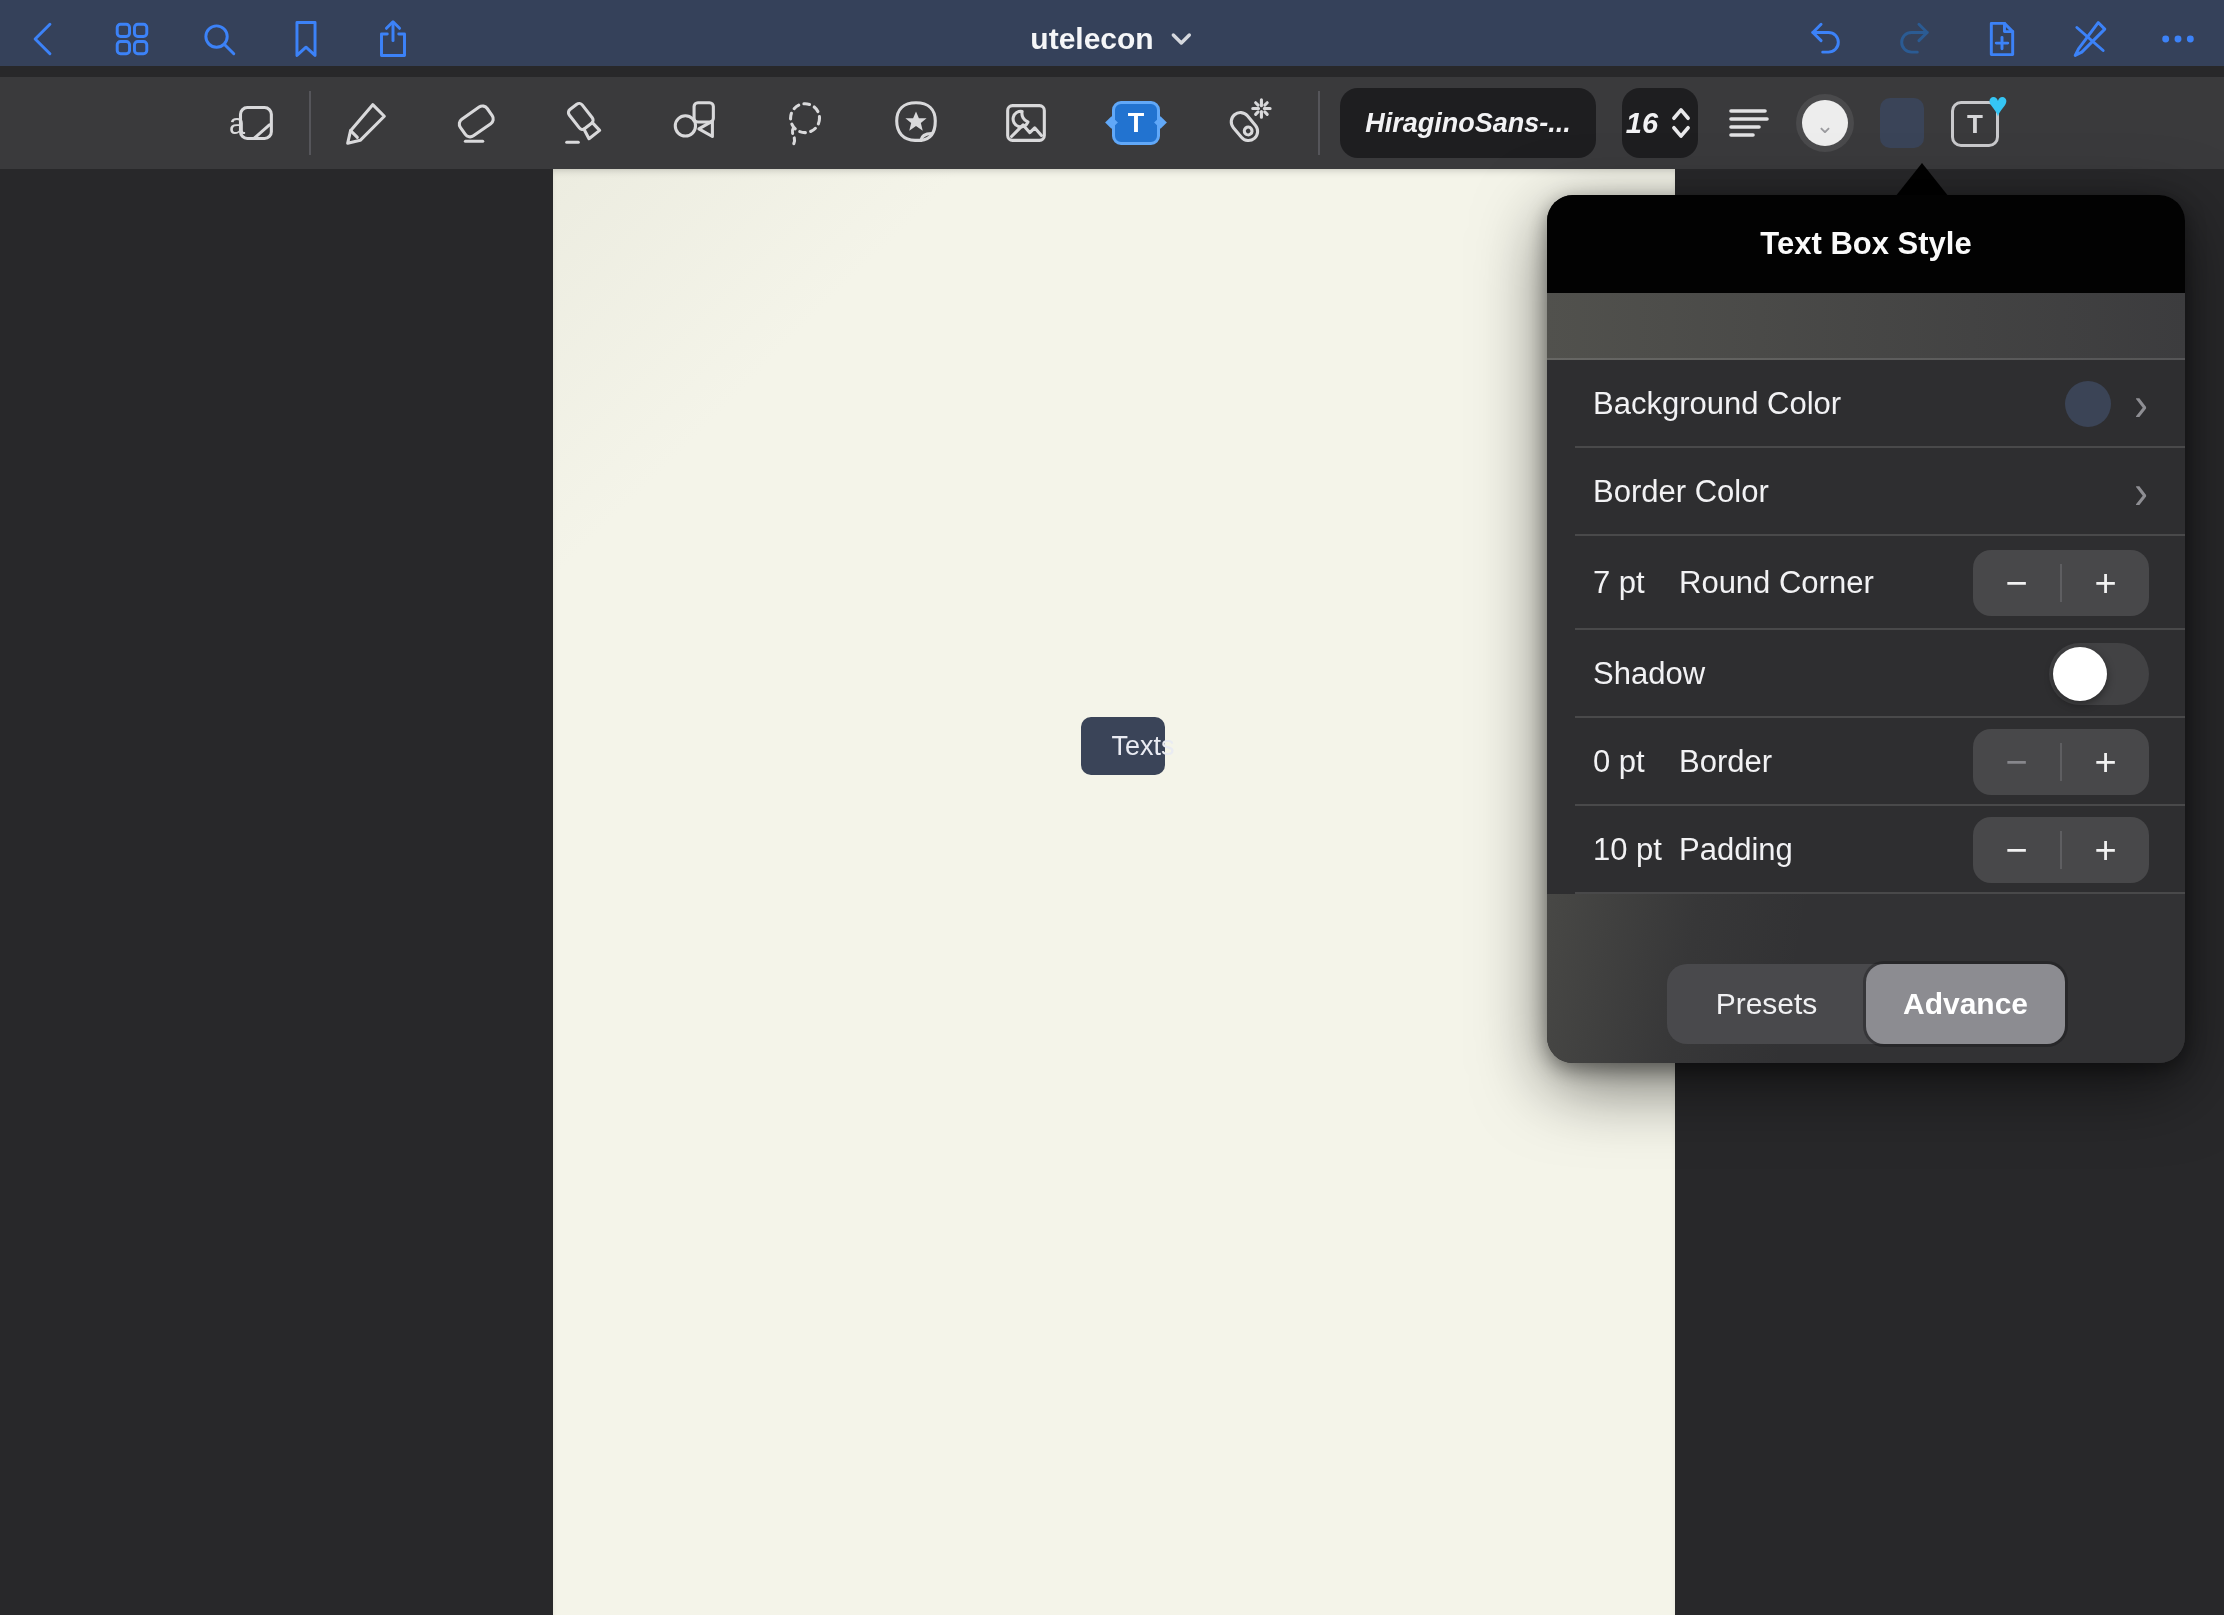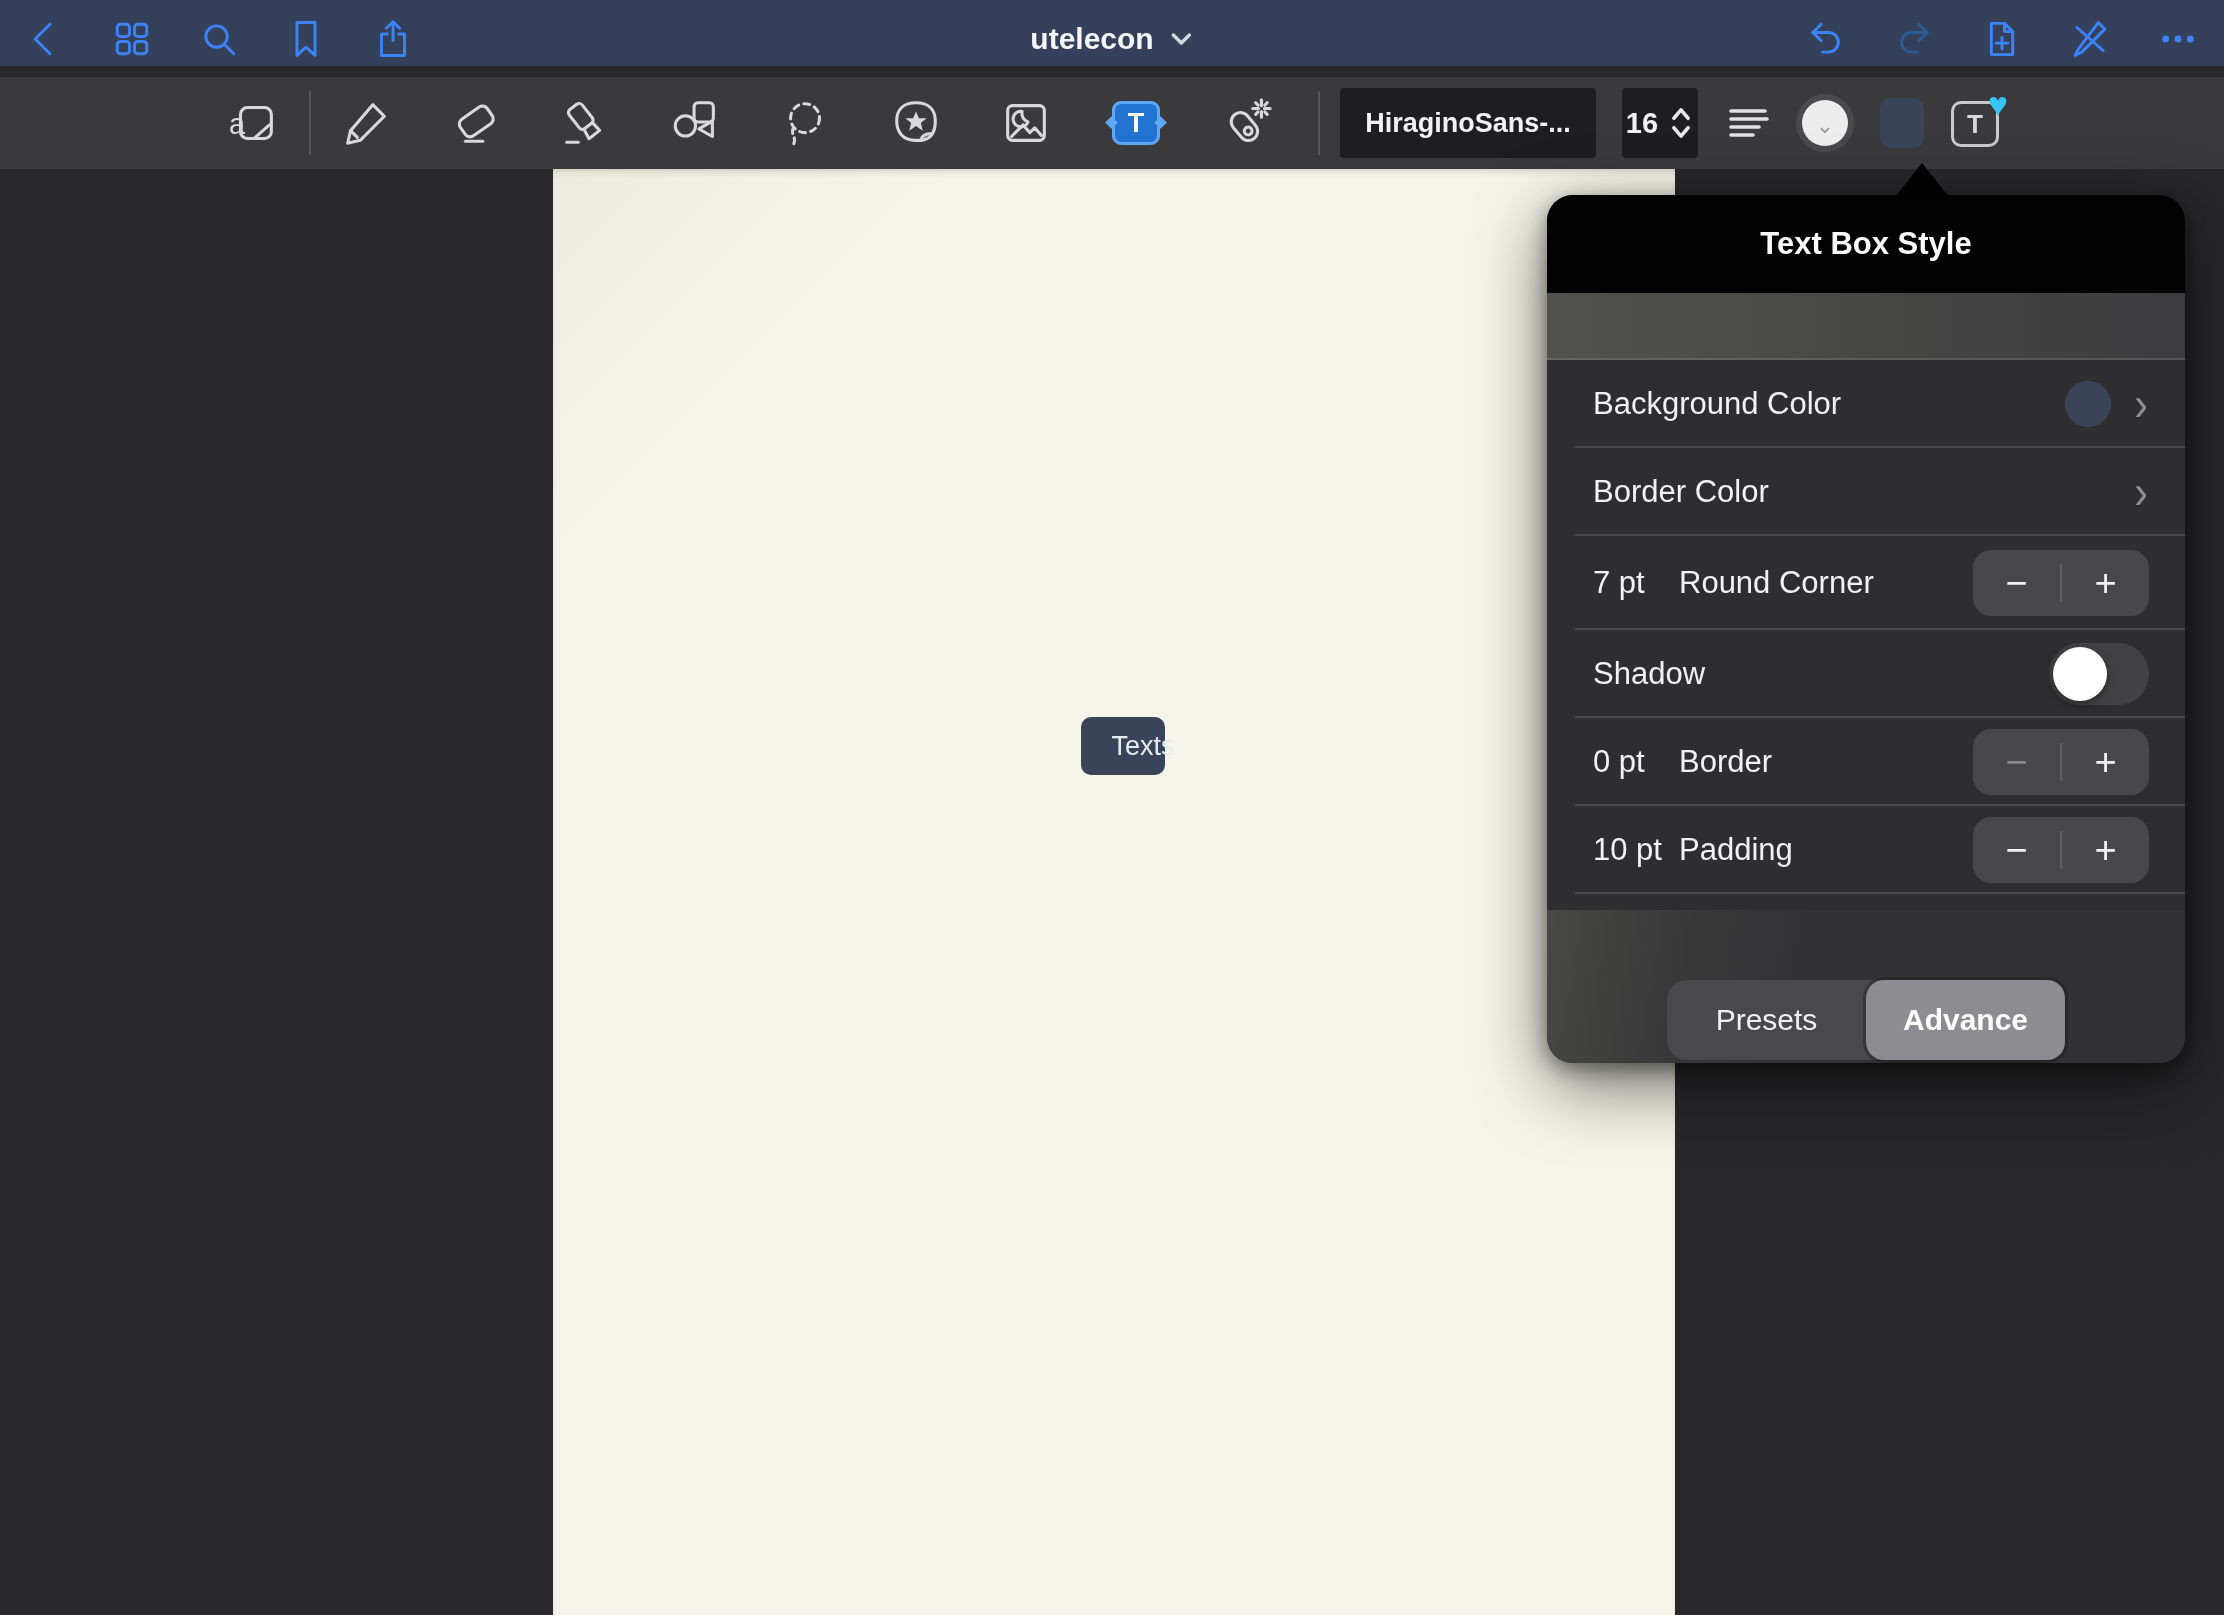--- a/index.html
+++ b/index.html
@@ -46,23 +46,23 @@
   .text-tool { position:relative; width:48px; height:44px; background:#2273D0;
                border:3px solid #61A8F8; border-radius:9px; display:flex;
                align-items:center; justify-content:center; cursor:pointer; }
   .text-tool .glyph { color:#FFFFFF; font-size:27px; font-weight:700; }
   .text-tool .hndl { position:absolute; width:9px; height:9px; background:#61A8F8;
                      transform:rotate(45deg); top:50%; margin-top:-5px; }
   .text-tool .hndl.l { left:-8px; } .text-tool .hndl.r { right:-8px; }
 
   .tb-right { position:absolute; left:1340px; top:0; height:92px; display:flex;
               align-items:center; gap:26px; }
-  .pill { height:70px; background:#1E1E20; border:none; border-radius:4px;
+  .pill { height:70px; background:#1E1E20; border:none; border-radius:18px;
           color:#F2F2F4; cursor:pointer; display:flex; align-items:center;
-          justify-content:center; }
+          justify-content:center;font-style:italic; }
   .font-pill { width:256px; font-size:27px; font-weight:600; }
   .size-pill { width:76px; gap:10px; font-size:29px; font-weight:700; }
   .size-pill svg { width:26px; height:38px; stroke:#E8E8EA; stroke-width:3;
                    fill:none; stroke-linecap:round; stroke-linejoin:round; }
   .align-btn { width:46px; height:46px; background:none; border:none; cursor:pointer;
                display:flex; align-items:center; justify-content:center; }
   .align-btn svg { width:44px; height:44px; stroke:#E2E2E4; stroke-width:3.6;
                    fill:none; stroke-linecap:round; }
   .color-circle { position:relative; width:58px; height:58px; border-radius:50%;
                   background:#4A4A4C; border:none; cursor:pointer; }
@@ -123,21 +123,21 @@
   .step-div { width:2px; height:38px; background:#5E5E61; }
   .toggle { position:relative; width:100px; height:62px; border-radius:31px;
             background:#424244; cursor:pointer; }
   .toggle .knob { position:absolute; left:4px; top:4px; width:54px; height:54px;
                   border-radius:50%; background:#FFFFFF;
                   box-shadow:0 3px 8px rgba(0,0,0,0.4); }
   .pop-footer { flex:1; position:relative; border-radius:0 0 26px 26px;
                 background:linear-gradient(100deg, rgba(150,150,132,0.22) 0px,
                            rgba(150,150,132,0.05) 150px, transparent 260px), #323234;
                 display:flex; justify-content:center; align-items:flex-start;
-                padding-top:70px;margin-top:16px; }
+                padding-top:70px; }
   .seg { width:398px; height:80px; background:#49494C; border-radius:20px;
          display:flex; overflow:visible; }
   .seg-btn { flex:1; border:none; background:none; color:#F0F0F2; font-size:30px;
              cursor:pointer; border-radius:18px; }
   .seg-btn.selected { background:#8C8C91; color:#FFFFFF; font-weight:600;
                       box-shadow:0 0 0 3px rgba(20,20,22,0.35); }
 </style>
 </head>
 <body>
 

